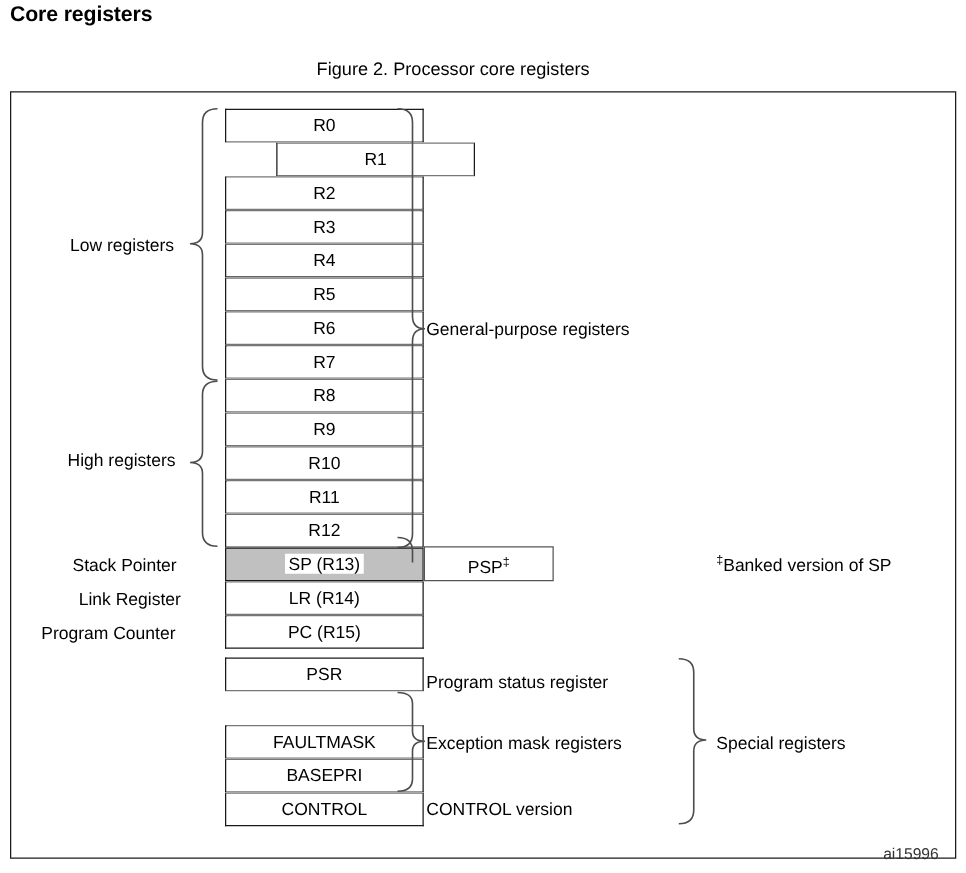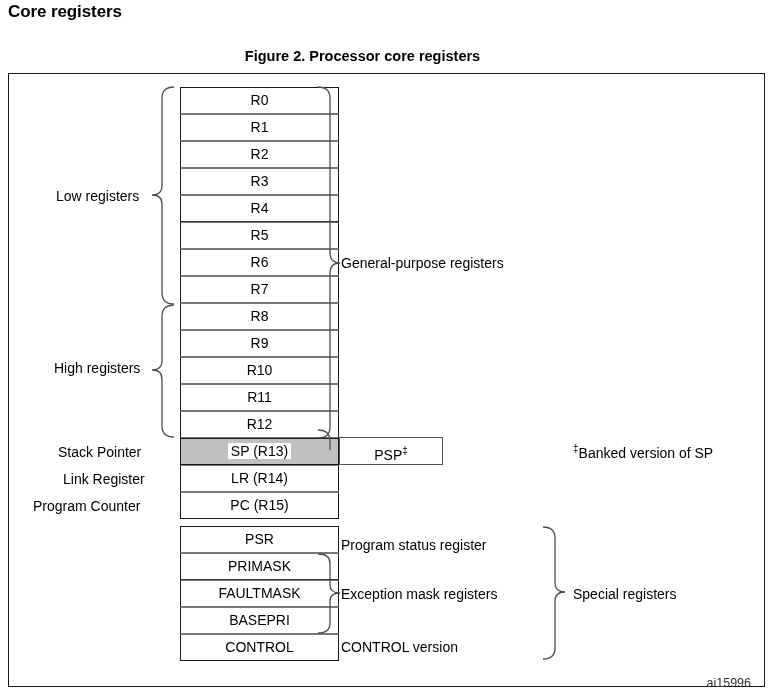--- a/index.html
+++ b/index.html
@@ -24,21 +24,21 @@
     font-size: 17px;
     font-weight: bold;
     letter-spacing: -0.1px;
   }
   .figure-caption {
     position: absolute;
     left: 0; top: 48px;
     width: 725px;
     text-align: center;
     font-size: 14.5px;
-    font-weight: bold;
+    font-weight: normal;
   }
 
   
   .figure-frame {
     position: absolute;
     left: 8px; top: 73px;
     width: 757px; height: 614px;
     border: 1.6px solid #1a1a1a;
     background: #fff;
   }
@@ -119,40 +119,39 @@
 <div id="page">
 
   <div class="section-heading">Core registers</div>
 
   <div class="figure-caption">Figure 2. Processor core registers</div>
 
   <div class="frame-shadow"></div>
   <div class="figure-frame"></div>
 
   <div class="reg-box outer-edge thick-top" style="top:87px;">R0</div>
-  <div class="reg-box outer-edge" style="top:114px;">R1</div>
+  <div class="reg-box outer-edge" style="top:114px;margin-left:41px;">R1</div>
   <div class="reg-box outer-edge" style="top:141px;">R2</div>
   <div class="reg-box outer-edge" style="top:168px;">R3</div>
   <div class="reg-box outer-edge" style="top:195px; border-bottom:1.4px solid #333;">R4</div>
   <div class="reg-box outer-edge" style="top:222px;">R5</div>
   <div class="reg-box outer-edge" style="top:249px;">R6</div>
   <div class="reg-box outer-edge" style="top:276px;">R7</div>
 
   <div class="reg-box outer-edge" style="top:303px;">R8</div>
   <div class="reg-box outer-edge" style="top:330px;">R9</div>
   <div class="reg-box outer-edge" style="top:357px;">R10</div>
   <div class="reg-box outer-edge" style="top:384px;">R11</div>
   <div class="reg-box outer-edge" style="top:411px;">R12</div>
 
   <div class="reg-box outer-edge highlight" style="top:438px;"><span class="hl-label">SP (R13)</span></div>
   <div class="reg-box outer-edge" style="top:465px;">LR (R14)</div>
   <div class="reg-box outer-edge thick-bottom" style="top:492px;">PC (R15)</div>
 
   <div class="reg-box outer-edge thick-top" style="top:526px;">PSR</div>
-  <div class="reg-box outer-edge" style="top:553px; border-bottom:1.4px solid #333;">PRIMASK</div>
   <div class="reg-box outer-edge" style="top:580px;">FAULTMASK</div>
   <div class="reg-box outer-edge" style="top:607px;">BASEPRI</div>
   <div class="reg-box outer-edge thick-bottom" style="top:634px;">CONTROL</div>
 
   <div class="side-box" style="left:339px; top:437px;">
     <span>PSP</span><sup class="dagger">‡</sup>
   </div>
   <div class="lbl" style="left:573px; top:443px;"><sup class="dagger">‡</sup><span>Banked version of SP</span></div>
 
   <div class="lbl" style="left:56px; top:188px;">Low registers</div>

